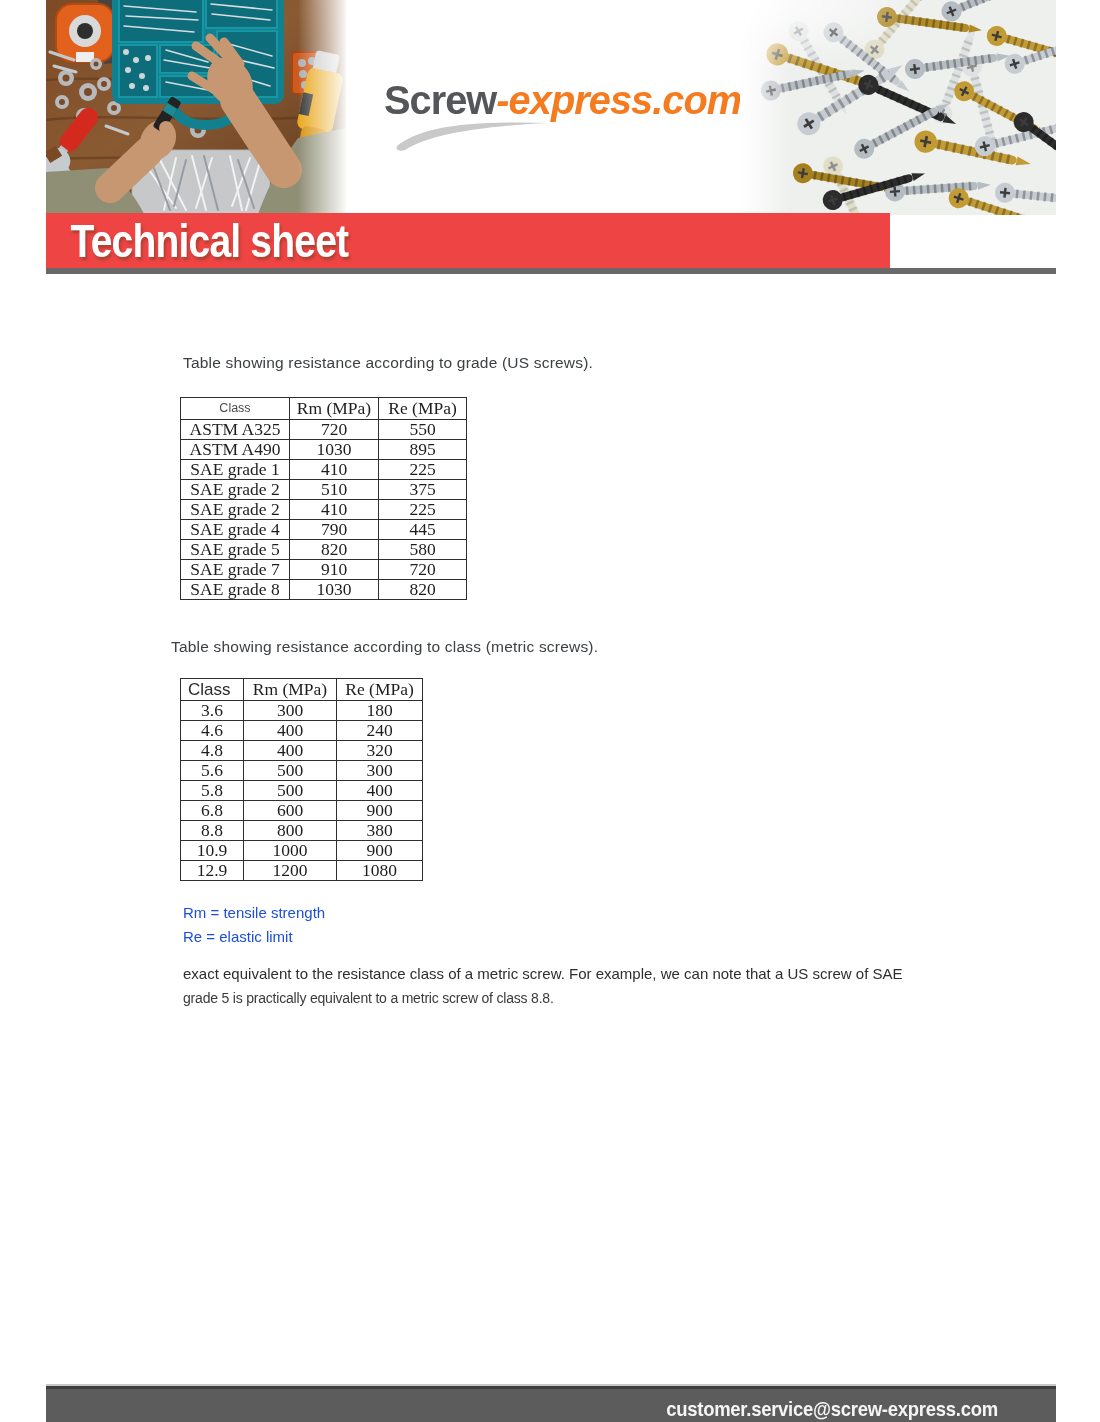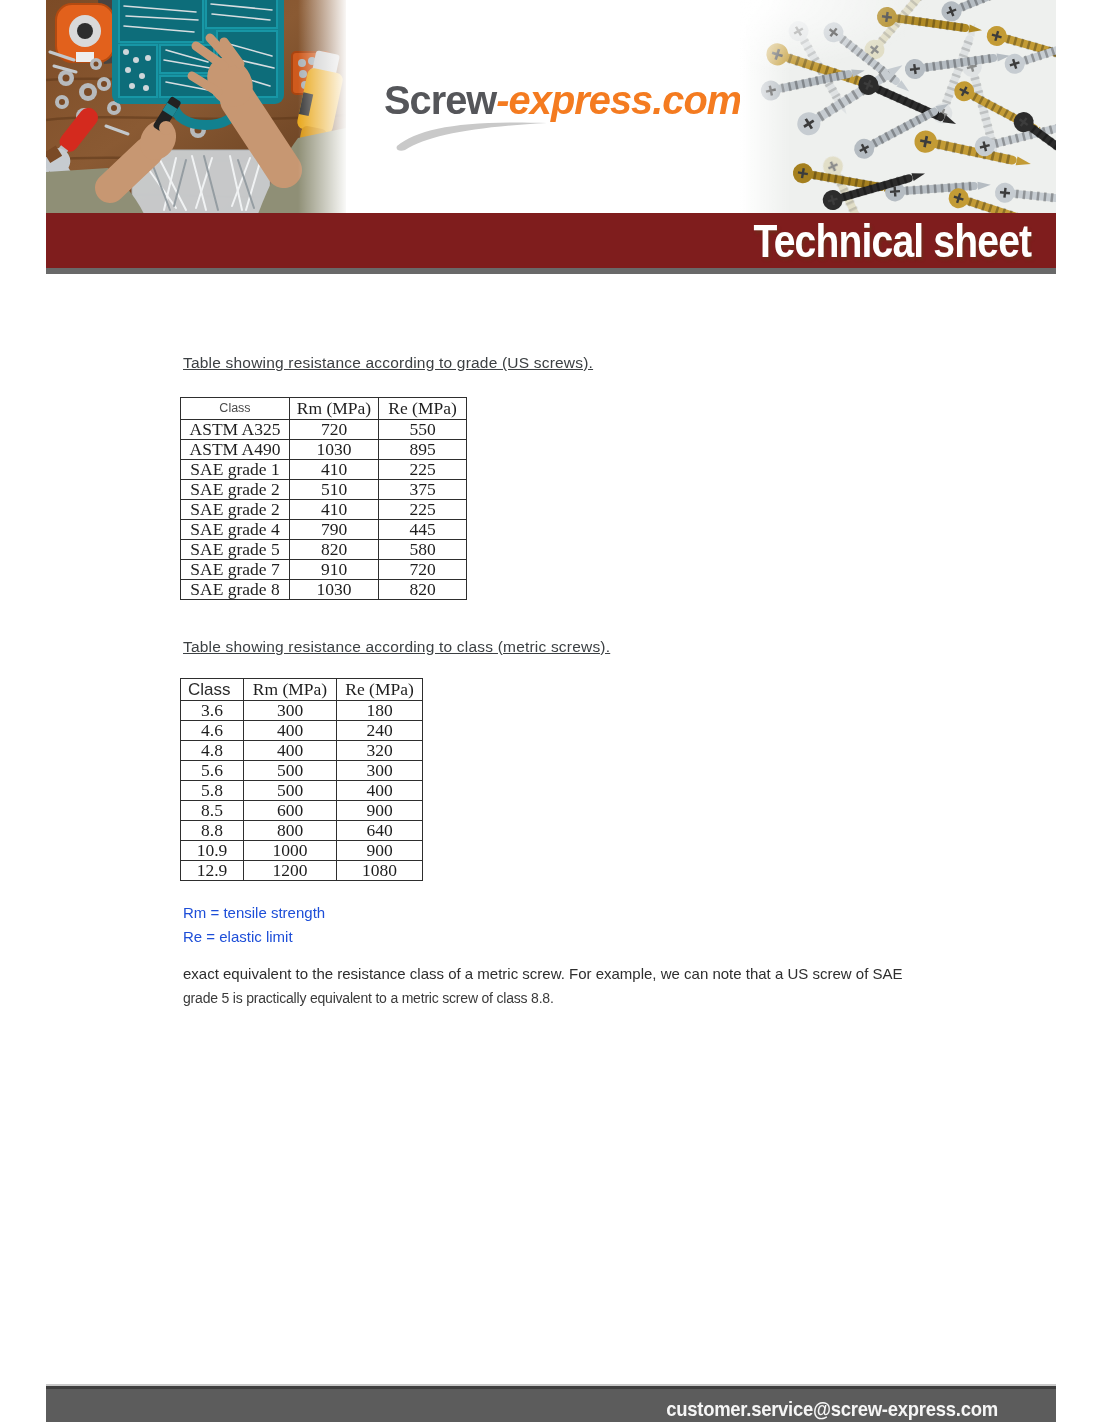--- a/index.html
+++ b/index.html
@@ -9,31 +9,31 @@
 
   
   .photo-left{left:46px;top:0;width:300px;height:214px;}
   .photo-right{left:740px;top:0;width:316px;height:215px;}
   .logo{left:384px;top:80px;font-size:41px;font-weight:700;letter-spacing:-1px;line-height:1;
         transform:scaleX(.97);transform-origin:left top;white-space:nowrap;}
   .logo .lg1{color:#55565a;}
   .logo .lg2{color:#f47b20;font-style:italic;}
   .swoosh{left:391px;top:119px;width:160px;height:32px;}
 
-  .banner{left:46px;top:213px;width:1010px;height:55px;background:#7f1d1d;
-          display:flex;align-items:center;justify-content:flex-end;}
+  .banner{left:46px;top:213px;width:844px;height:55px;background:#ef4444;
+          display:flex;align-items:center;justify-content:flex-start;}
   .banner-title{color:#ffffff;font-size:46px;font-weight:700;letter-spacing:-1px;line-height:1;
           transform:scaleX(.85);transform-origin:center;white-space:nowrap;
           text-shadow:2px 3px 3px rgba(95,60,25,.45);}
   .banner-strip{left:46px;top:268px;width:1010px;height:6px;background:#696969;}
 
   
-  .sec-intro{color:#3c4043;font-size:15.5px;line-height:22px;letter-spacing:.2px;white-space:nowrap;text-decoration:underline;}
+  .sec-intro{color:#3c4043;font-size:15.5px;line-height:22px;letter-spacing:.2px;white-space:nowrap;}
   .intro-us{left:183px;top:352px;}
-  .intro-metric{left:183px;top:636px;}
+  .intro-metric{left:171px;top:636px;}
 
   table{border-collapse:collapse;background:#fff;}
   table,th,td{border:1px solid #2e2e2e;}
   th,td{padding:0 3px;text-align:center;vertical-align:middle;
         font-family:"Liberation Serif",serif;font-size:17.5px;color:#1e1e1e;line-height:1;margin-top:8px;}
   td{height:19px;}
   th{height:21px;font-weight:400;}
   .tbl-us{left:180px;top:397px;}
   .tbl-us col:nth-child(1){width:109px;}
   .tbl-us col:nth-child(2){width:89px;}
@@ -403,28 +403,28 @@
           <td>5.6</td>
           <td>500</td>
           <td>300</td>
         </tr>
         <tr>
           <td>5.8</td>
           <td>500</td>
           <td>400</td>
         </tr>
         <tr>
-          <td>8.5</td>
+          <td>6.8</td>
           <td>600</td>
           <td>900</td>
         </tr>
         <tr>
           <td>8.8</td>
           <td>800</td>
-          <td>640</td>
+          <td>380</td>
         </tr>
         <tr>
           <td>10.9</td>
           <td>1000</td>
           <td>900</td>
         </tr>
         <tr>
           <td>12.9</td>
           <td>1200</td>
           <td>1080</td>

